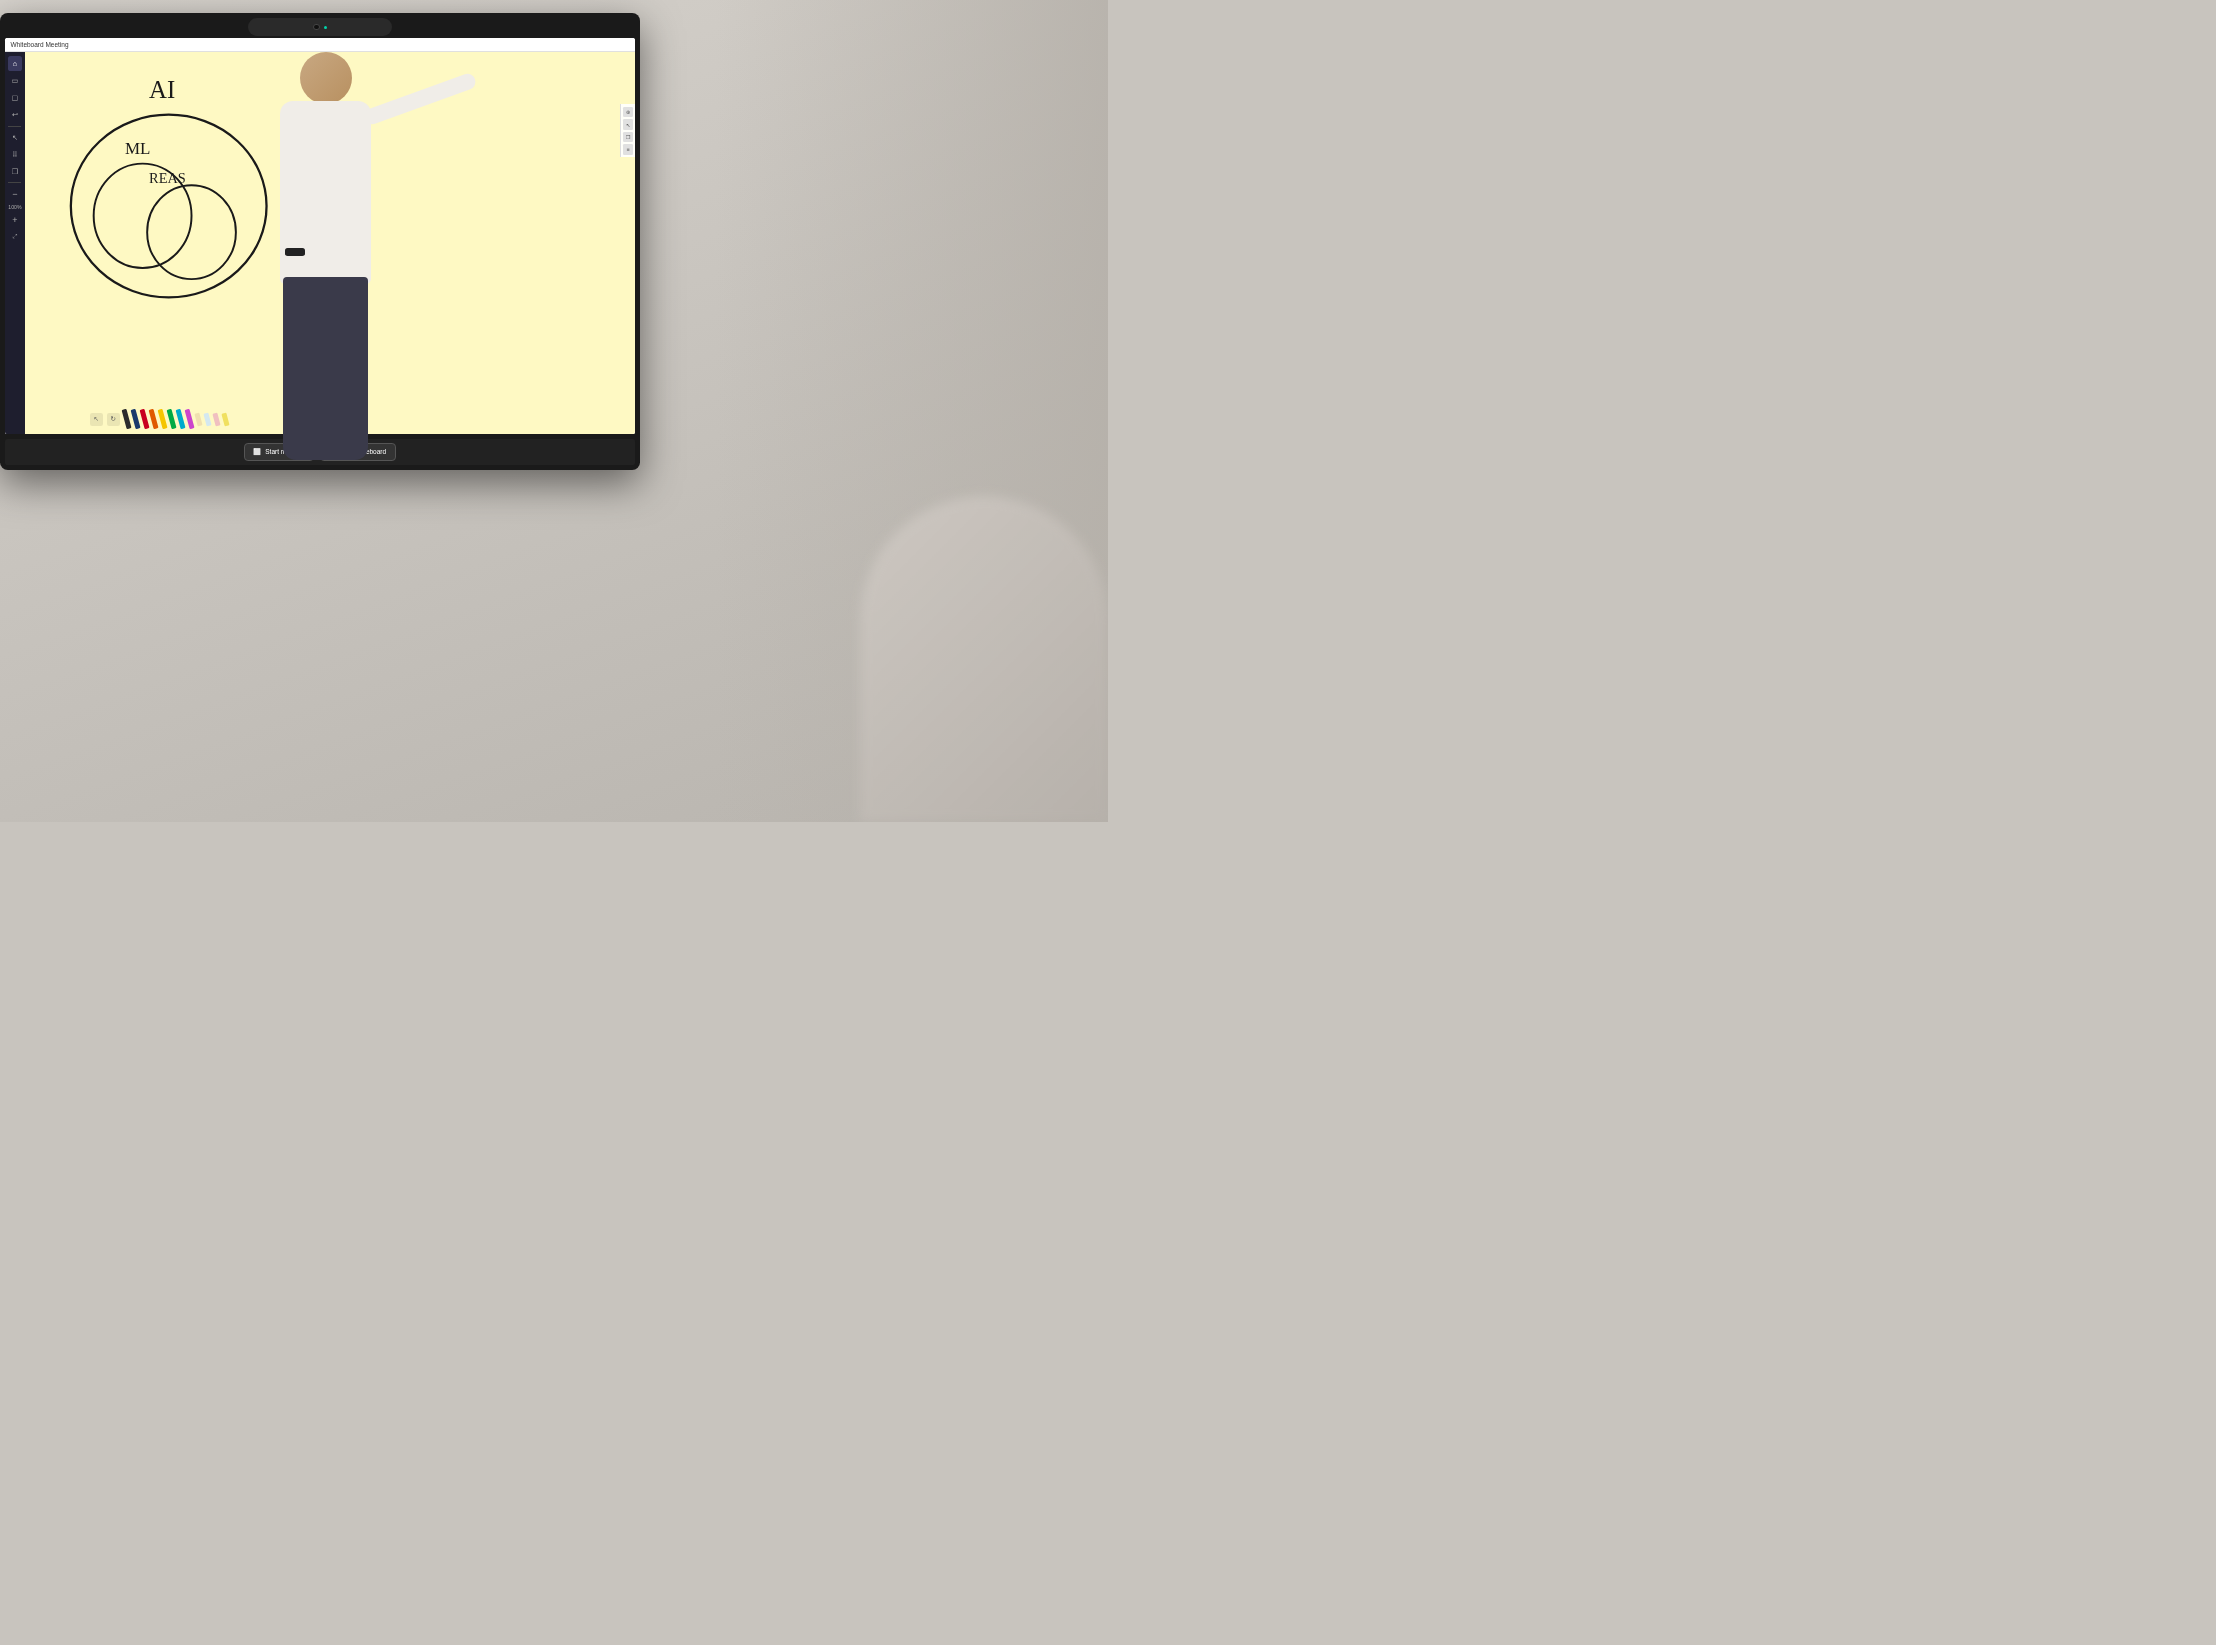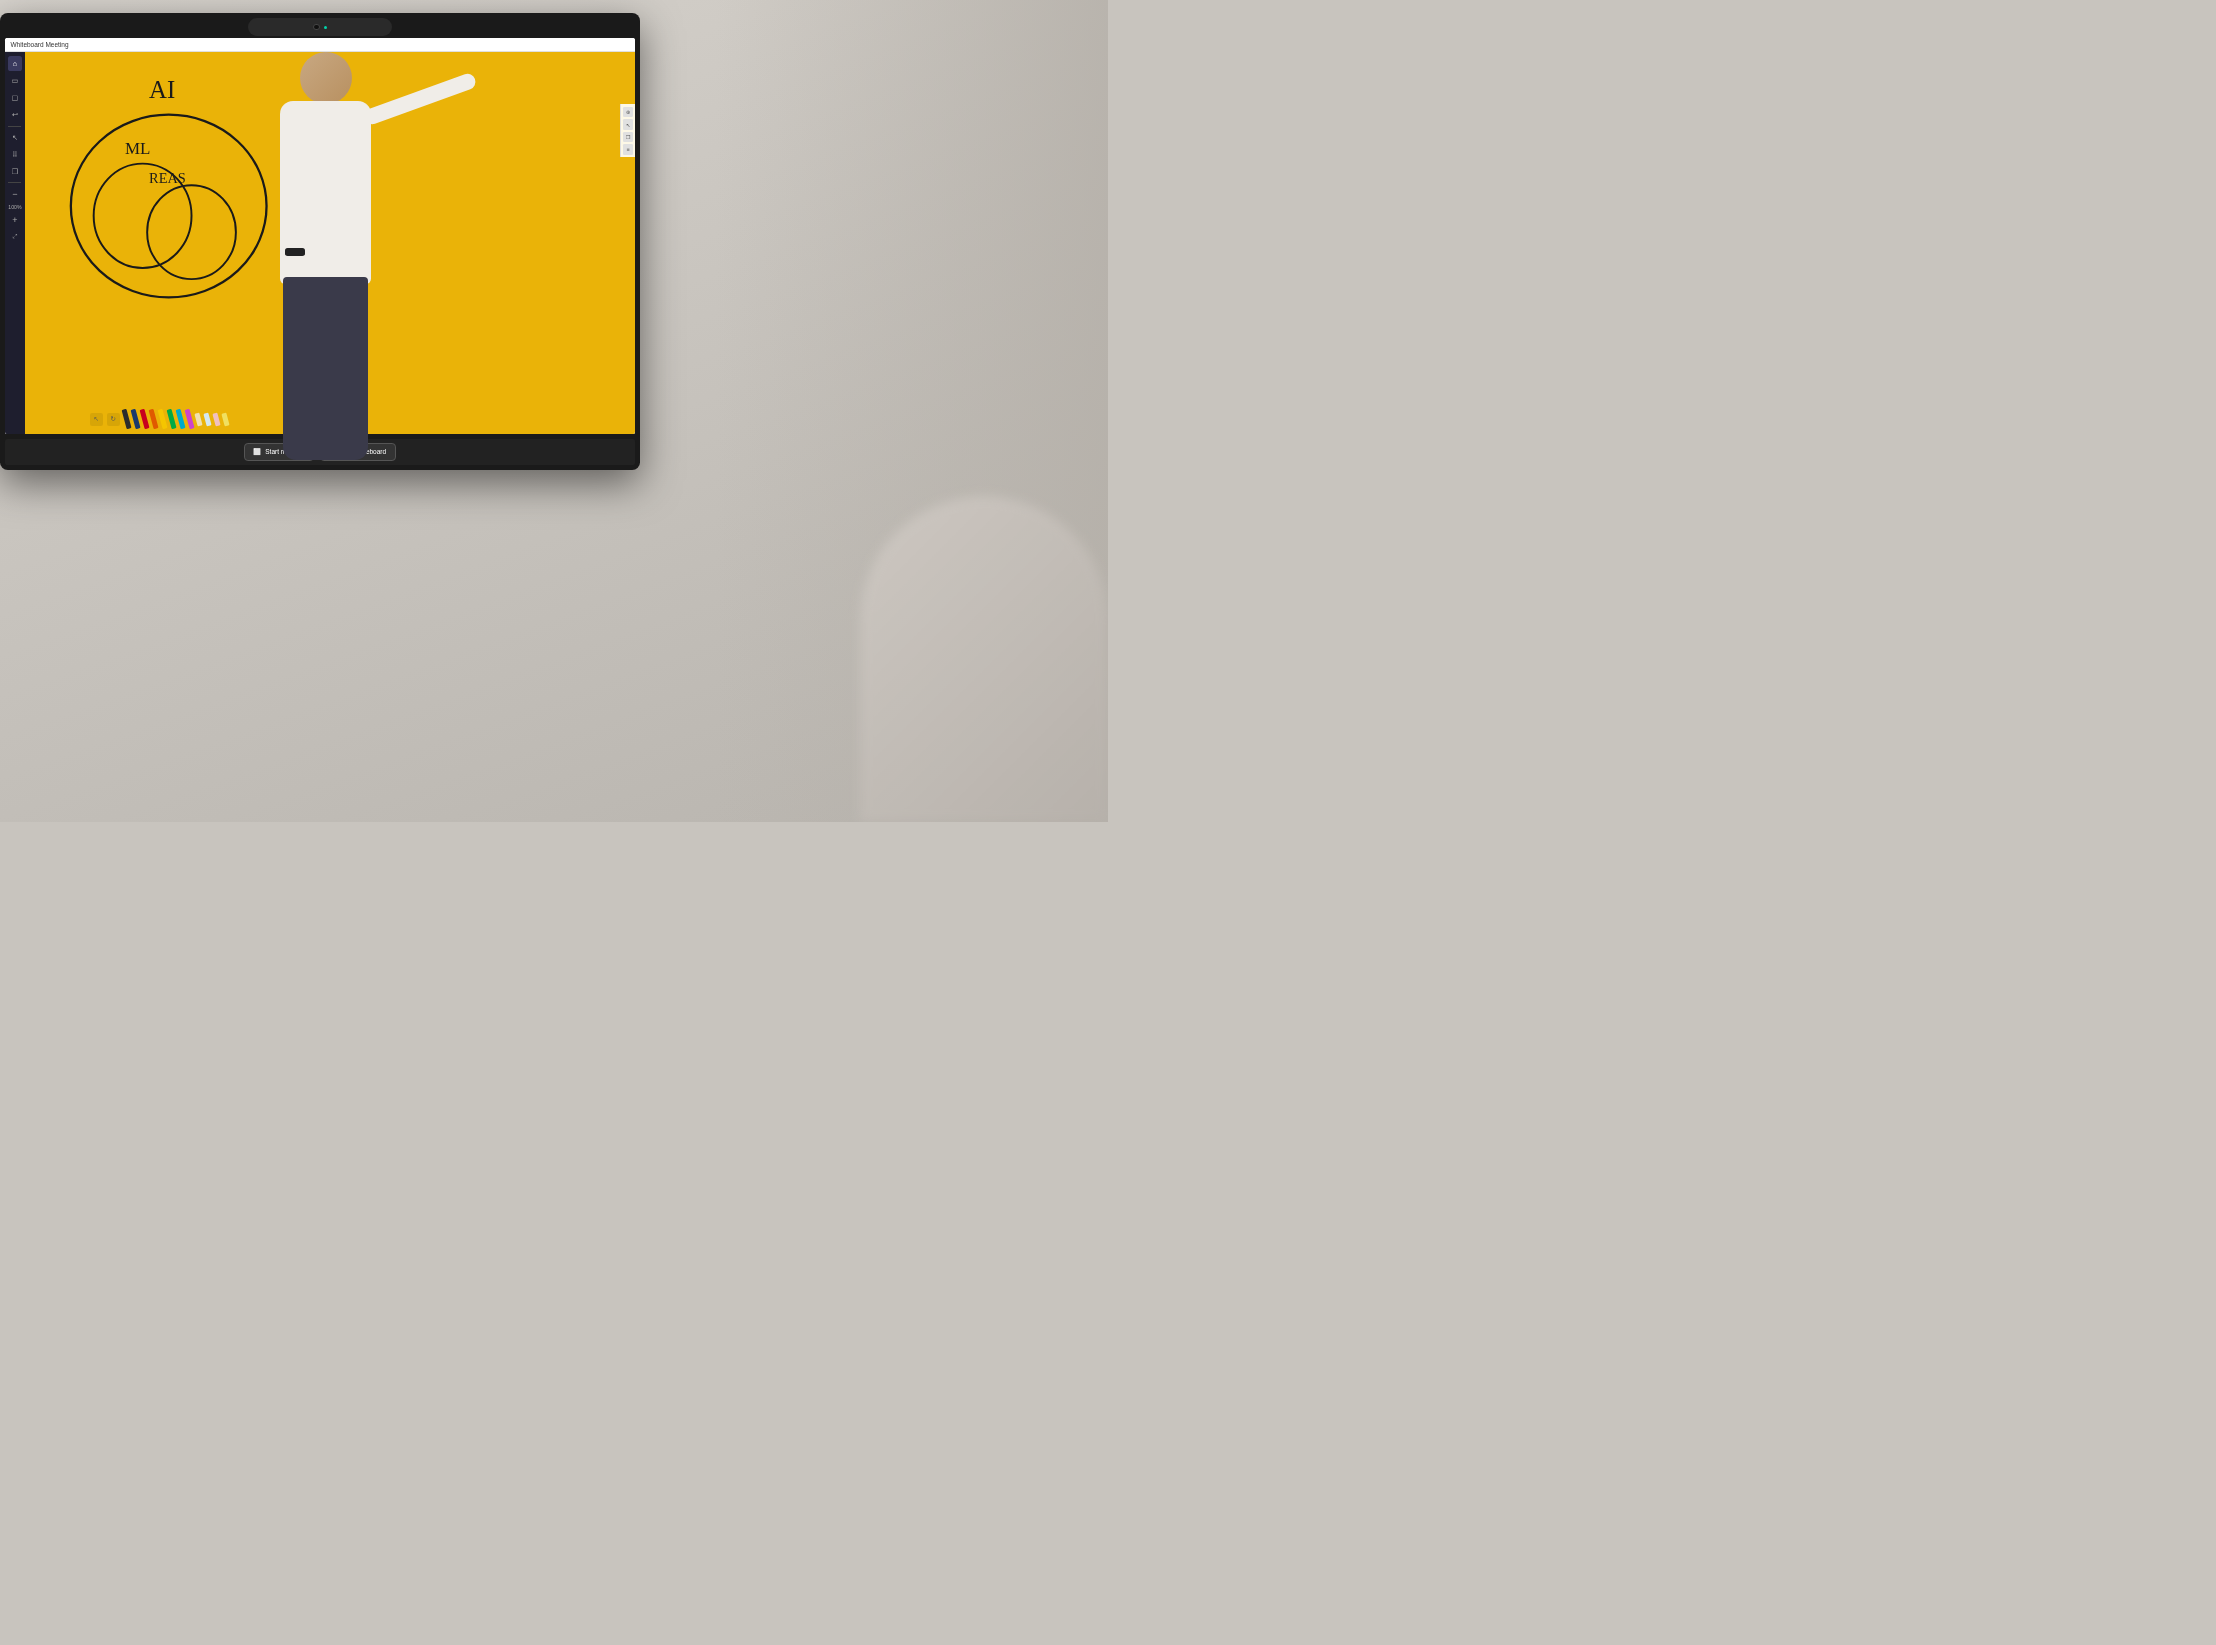--- a/index.html
+++ b/index.html
@@ -137,21 +137,21 @@
       line-height: 1.2;
     }
 
     
     .wb-canvas {
       position: absolute;
       top: 14.4px;
       left: 19.6px;
       right: 0;
       bottom: 0;
-      background: #eab308;
+      background: #fef9c3;
       overflow: hidden;
     }
 
     
     .wb-right-toolbar {
       position: absolute;
       top: 52px;
       right: 0;
       width: 14.4px;
       background: rgba(255,255,255,0.9);

